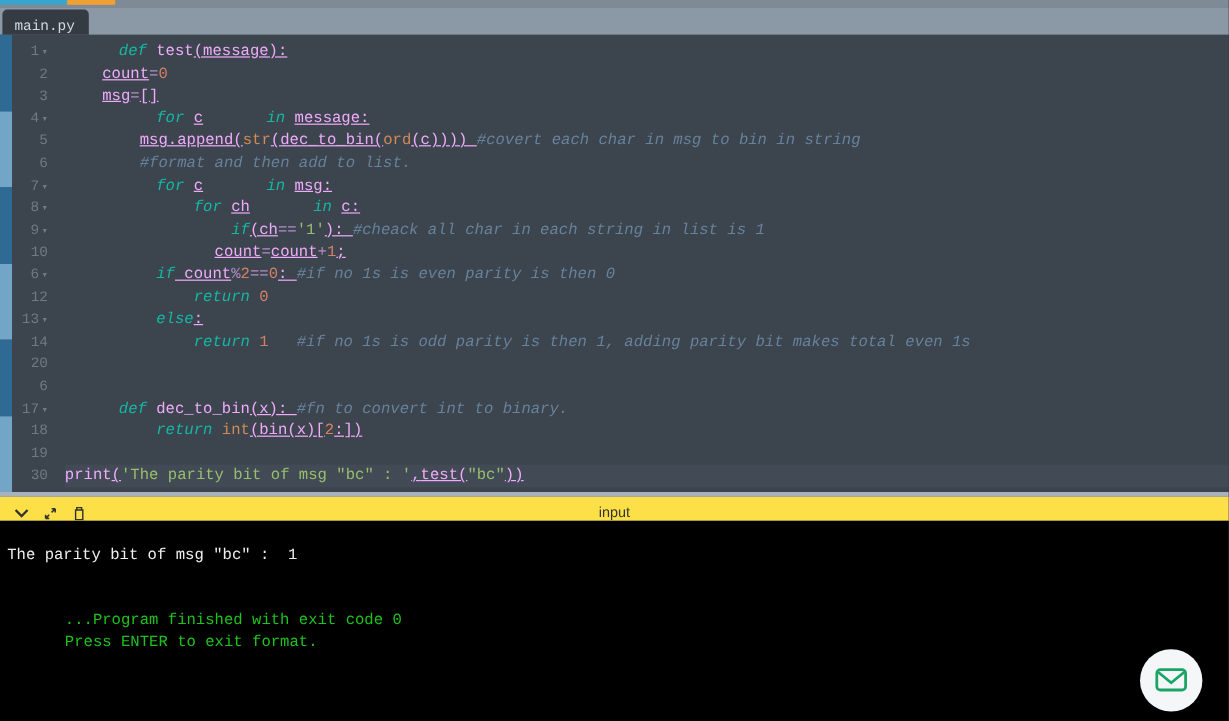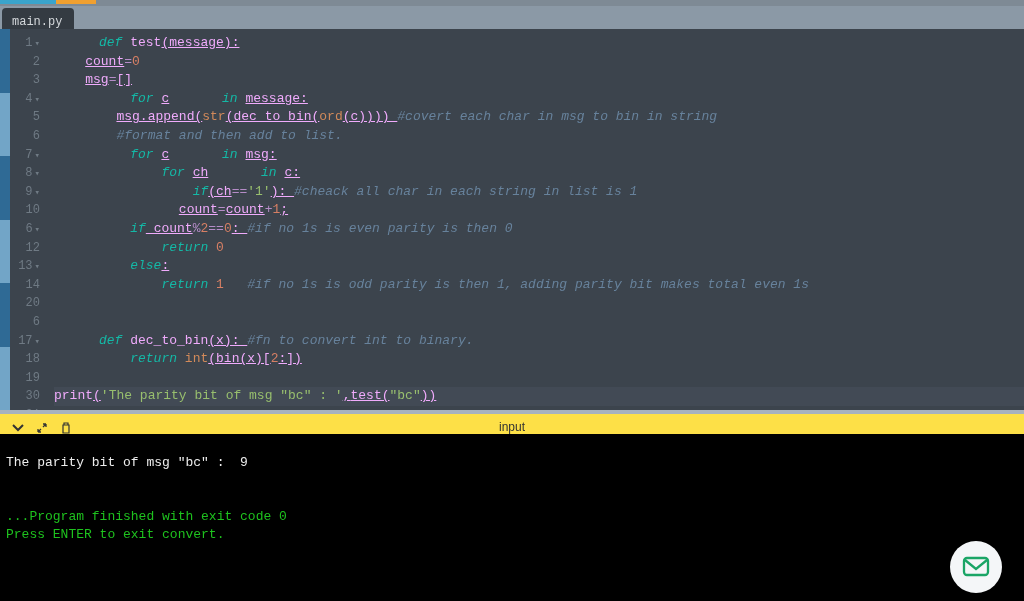--- a/index.html
+++ b/index.html
@@ -144,21 +144,21 @@
   flex: 1;
   background: #000;
   color: #dddddd;
   font-size: 13px;
   line-height: 18px;
   padding: 2px 6px;
   position: relative;
   white-space: pre;
 }
 .terminal .out-white { color: #eeeeee; }
-.terminal .out-green { color: #1ec21e; }
+.terminal .out-green { color: #1ec21e; margin-left: 48px; }
 
 
 .fab {
   position: absolute;
   right: 22px;
   bottom: 8px;
   width: 52px;
   height: 52px;
   border-radius: 50%;
   background: #f4f6f8;
@@ -232,25 +232,25 @@
     <span class="chev">
       <svg viewBox="0 0 12 12">
           <path d="M3 3h6v8H3z M4 1h4v2H4z" fill="none" stroke="#333" stroke-width="1.2"></path>
         </svg>
     </span>
   </div>
   <div class="center-label">input</div>
 </div>
 
 <div class="terminal">
-<span class="out-white">The parity bit of msg "bc" :  9</span>
+<span class="out-white">The parity bit of msg "bc" :  1</span>
 
 
 <span class="out-green">...Program finished with exit code 0</span>
-<span class="out-green">Press ENTER to exit convert.</span>
+<span class="out-green">Press ENTER to exit format.</span>
 
   <div class="fab">
     <svg viewBox="0 0 28 24">
       <rect x="2" y="3" width="24" height="17" rx="3" fill="none" stroke="#1aa566" stroke-width="2.3"></rect>
       <path d="M3 5 L14 14 L25 5" fill="none" stroke="#1aa566" stroke-width="2.3"></path>
     </svg>
   </div>
 </div>
 
 </body></html>

